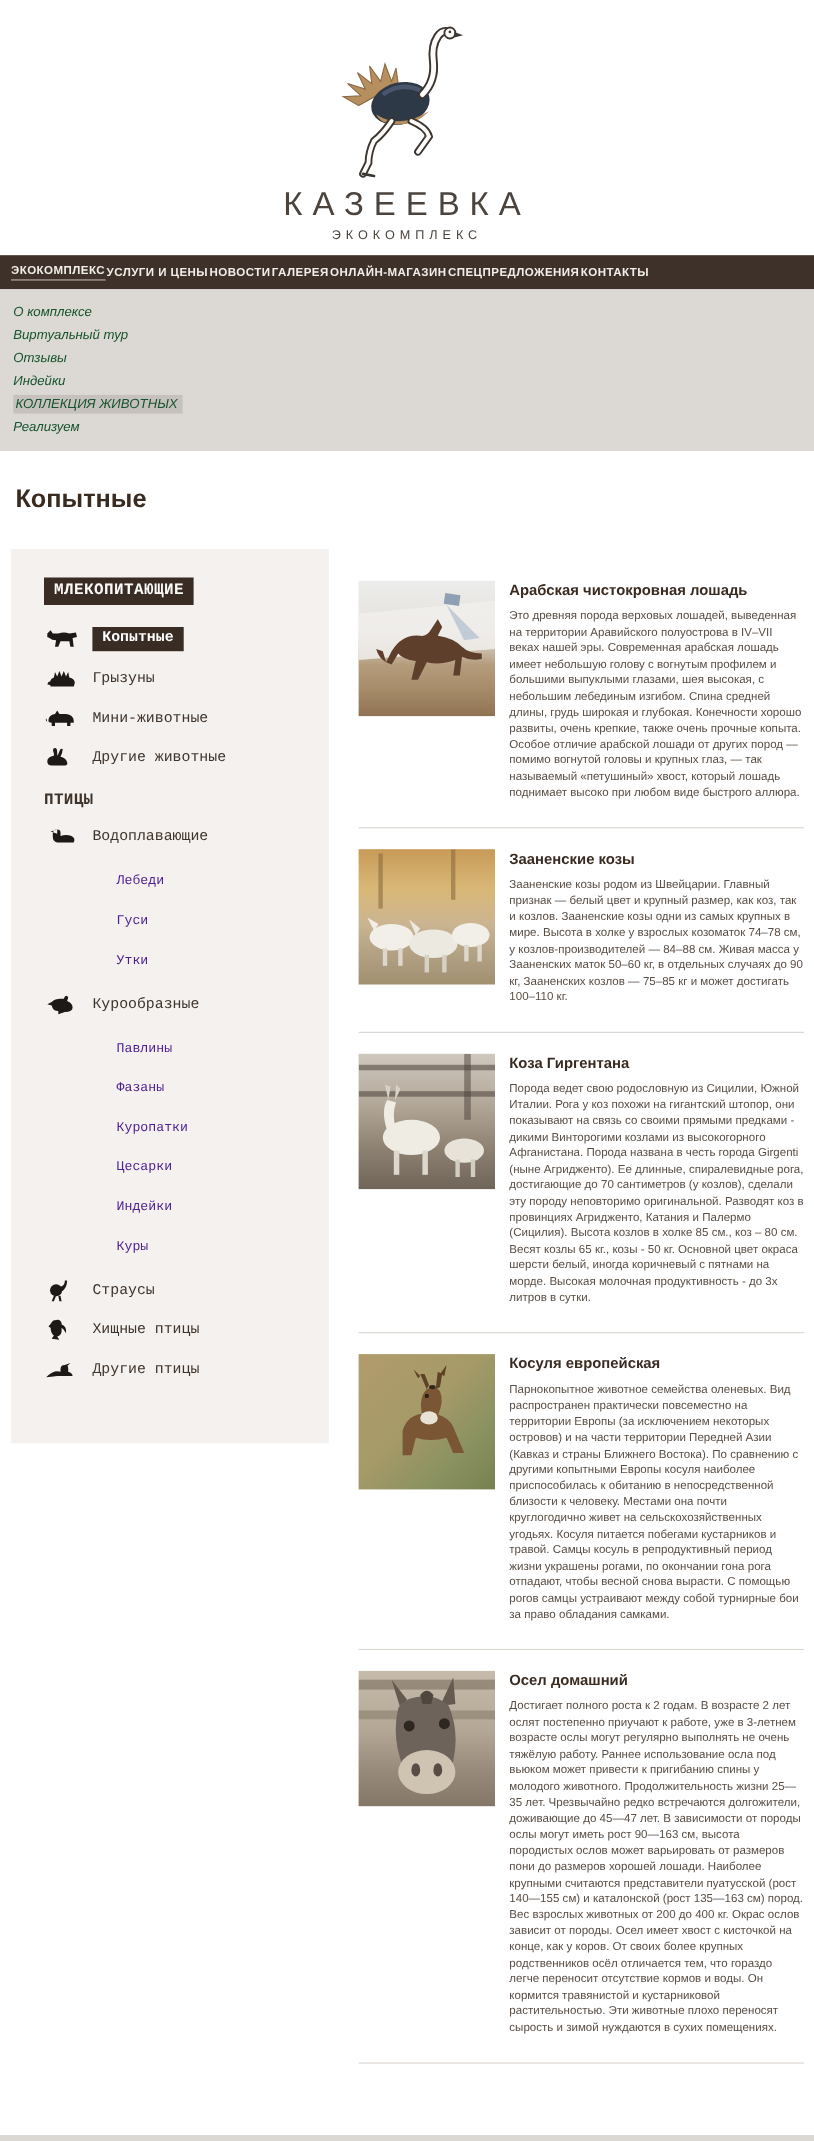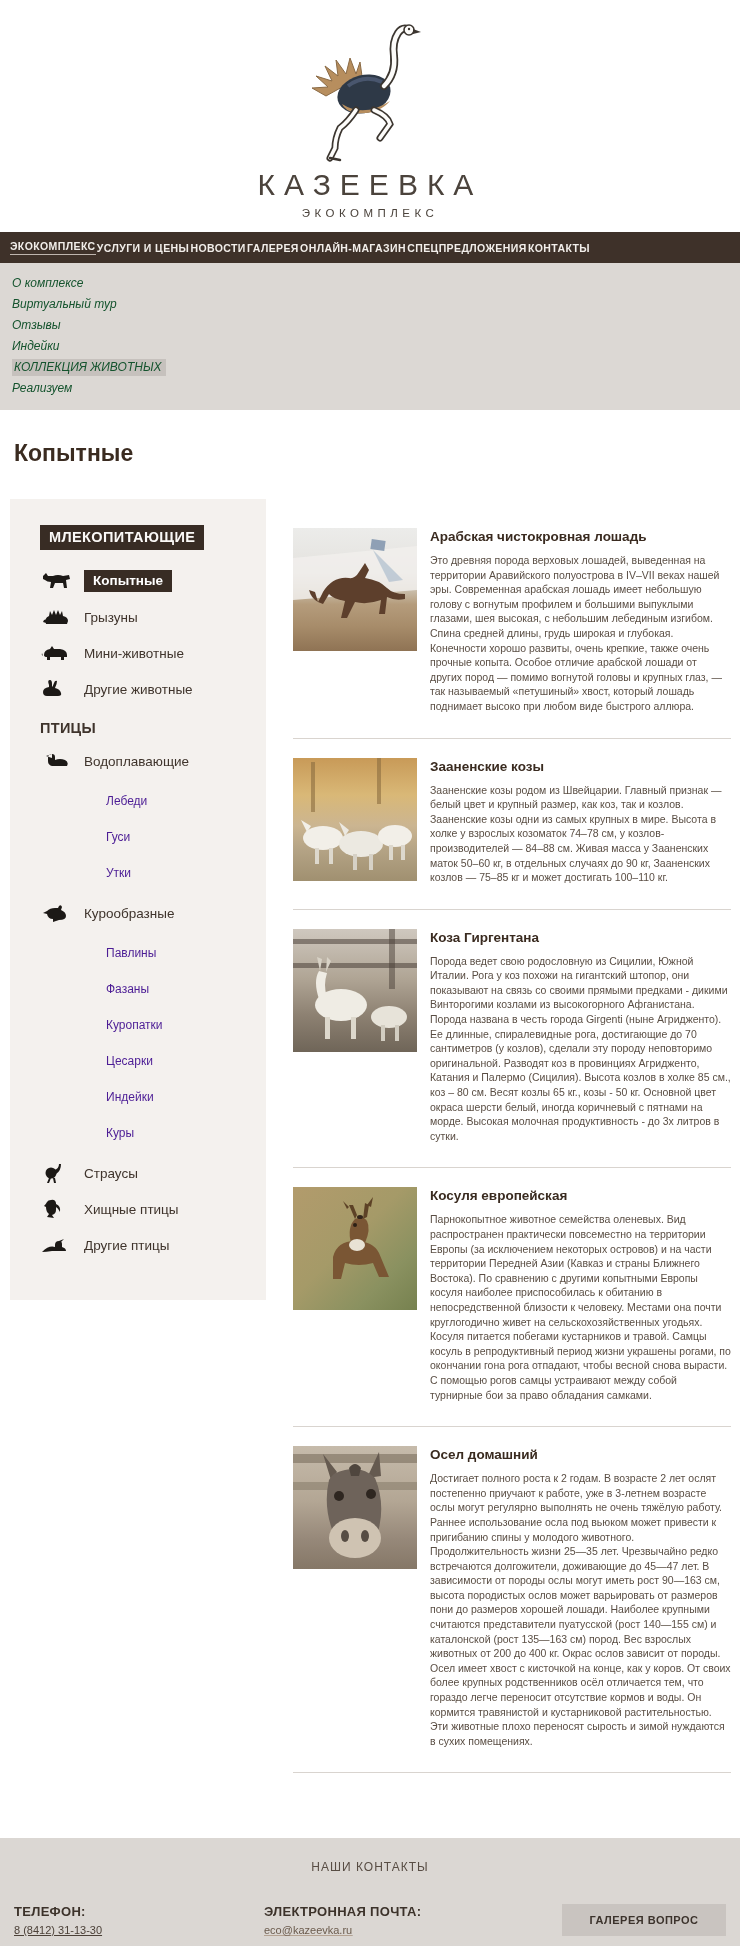--- a/index.html
+++ b/index.html
@@ -19,21 +19,21 @@
   .submenu{background:#dcd8d4;padding:9px 0 12px;}
   .submenu-item{display:block;font-size:12px;color:#14532d;padding:3.5px 12px;cursor:pointer;font-style:italic;}
   .submenu-item .hl{background:#c6c1bd;padding:1px 4px 2px 2px;}
 
   .page{padding:0 9px 0 10px;}
   .page-title{font-size:23px;color:#3a2b20;font-weight:700;margin:30px 0 32px 4px;}
 
   .main-row{display:flex;align-items:flex-start;}
 
   
-  .sidebar{background:#f4f1ee;width:256px;flex:0 0 auto;box-sizing:border-box;padding:26px 12px 30px 30px;}
+  .sidebar{background:#f4f1ee;width:289px;flex:0 0 auto;box-sizing:border-box;padding:26px 12px 42px 30px;font-family:Liberation Mono, monospace;}
   .chip{display:inline-block;background:#382c24;color:#fbf9f7;font-weight:700;}
   .chip.section-chip{font-size:14.5px;padding:4px 9px 5px;letter-spacing:.4px;margin-bottom:6px;}
   .side-item{display:flex;align-items:center;margin:14px 0;color:#3f342c;font-size:13.5px;cursor:pointer;}
   .side-icon{width:34px;height:22px;margin-right:10px;flex:0 0 auto;display:flex;align-items:center;}
   .side-icon svg{fill:#1c1916;}
   .side-item .label-chip{padding:0;}
   .side-item.active .label-chip{background:#382c24;color:#fff;padding:3px 9px 4px;font-weight:700;}
   .section-plain{font-size:14.5px;font-weight:700;color:#3f342c;margin:20px 0 6px;letter-spacing:.3px;}
   .side-children{margin:0 0 2px 66px;}
   .side-child{font-size:12px;color:#4c1d95;margin:22px 0;cursor:pointer;}

